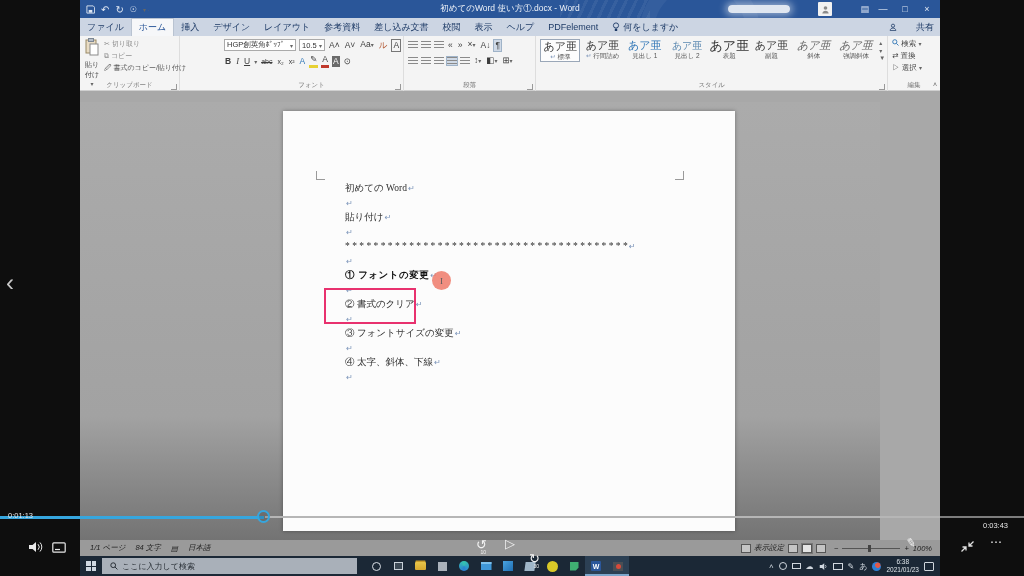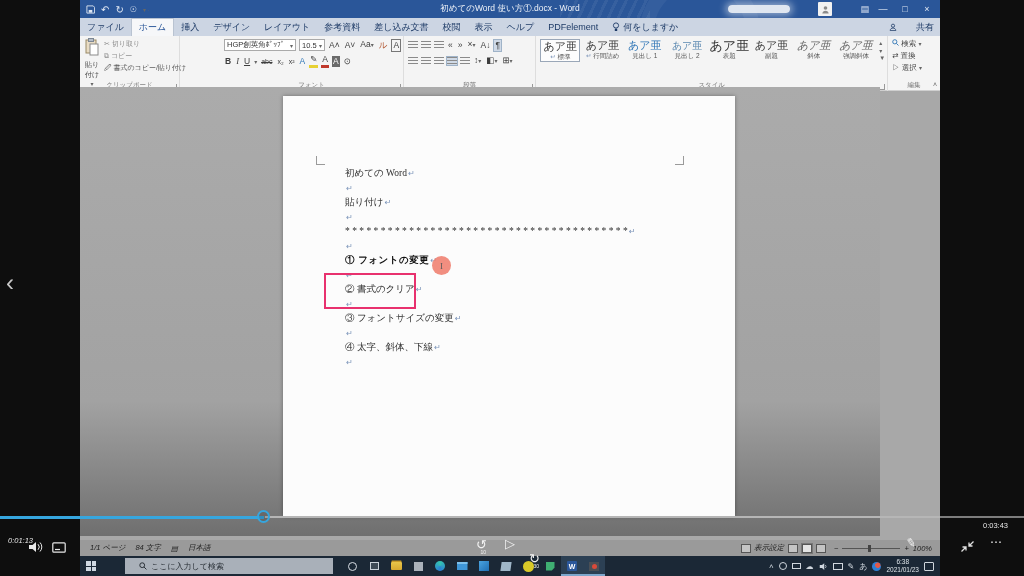--- a/index.html
+++ b/index.html
@@ -39,21 +39,21 @@
   .bars.sel, .iko.sel { background-color:#cfd9e6; outline:1px solid #9fb3c8; }
   .iko { font-size:8.5px; color:#3d3d3d; padding:0 1px; line-height:11px; }
   .combo { border:1px solid #aaa; background:#fff; font-size:7.5px; color:#333; height:12px; display:flex; align-items:center; padding:0 2px; white-space:nowrap; }
   .arrow { font-size:6px; color:#666; }
   .styleitem { width:41px; text-align:center; }
   .sp { font-size:11px; line-height:13px; color:#333; }
   .sn { font-size:6.5px; color:#555; line-height:8px; white-space:nowrap; }
   .styleitem.sel { border:1.5px solid #9aa7b8; background:#fdfdfd; }
 
   
-  .docarea { left:0; top:87px; width:800px; height:449px; background:linear-gradient(#ababab 0%, #a2a2a2 70%, #6f6f6f 100%); }
+  .docarea { left:0; top:102px; width:800px; height:449px; background:linear-gradient(#ababab 0%, #a2a2a2 70%, #6f6f6f 100%); }
   .page { position:absolute; left:203px; top:9px; width:452px; height:420px; background:#fcfcfc; box-shadow:0 0 4px rgba(0,0,0,0.35); }
   .doc-lines { position:absolute; left:62px; top:70px; width:360px; font-family:"Liberation Serif", serif; font-size:9.5px; color:#2e2e2e; }
   .dl { height:14.5px; line-height:14.5px; white-space:nowrap; }
   .dl .mk { color:#7a93b8; font-size:8px; margin-left:1px; }
   .dl.bold .t { font-weight:bold; font-family:"Liberation Sans", sans-serif; letter-spacing:0.5px; color:#111; }
   .crop { width:9px; height:9px; }
   .annot-box { position:absolute; left:41px; top:177px; width:92px; height:36px; border:2.5px solid #e8316e; }
   .annot-circle { position:absolute; left:149px; top:160px; width:19px; height:19px; border-radius:50%; background:rgba(238,122,106,0.85); display:flex; align-items:center; justify-content:center; font-family:"Liberation Serif", serif; font-size:9px; color:#5c5c5c; }
 
   
@@ -62,21 +62,21 @@
   .viewico { width:10px; height:9px; border:1px solid #555; background:#c4c4c4; margin-left:4px; }
   .viewico.sel { background:#e4e4e4; outline:1px solid #777; }
   .zoomline { width:58px; height:1px; background:#555; margin:0 4px; position:relative; }
   .zoomthumb { position:absolute; left:26px; top:-3px; width:3px; height:7px; background:#444; }
 
   
   .taskbar { left:0; top:556px; width:860px; height:20px; background:#1b2836; display:flex; align-items:center; }
   .startbtn { width:22px; height:20px; display:flex; align-items:center; justify-content:center; }
   .winlogo { width:10px; height:10px; display:grid; grid-template-columns:4.5px 4.5px; grid-template-rows:4.5px 4.5px; gap:1px; }
   .winlogo div { background:#cfd8e2; }
-  .tsearch { width:208px; height:16px; background:#a9b0b9; display:flex; align-items:center; gap:4px; padding:0 14px; font-size:8px; color:#262c33;margin-left:23px; }
+  .tsearch { width:255px; height:16px; background:#a9b0b9; display:flex; align-items:center; gap:4px; padding:0 8px; font-size:8px; color:#262c33; }
   .tbico { width:22px; height:20px; display:flex; align-items:center; justify-content:center; position:relative; }
   .tbico.open { background:#2c4054; box-shadow:inset 0 -2px 0 #7da7cc; }
   .tray { margin-left:auto; display:flex; align-items:center; gap:5px; padding-right:6px; color:#cfd6dd; font-size:8px; }
   .clock { text-align:center; font-size:6.5px; line-height:8px; color:#dfe5ea; }
 
   
   .pov { color:#f1f1f1; }
   .track { left:0; top:516px; width:1024px; height:2px; background:#7d7d7d; }
   .track-lite { left:265px; top:516px; width:675px; height:2px; background:#c9c9c9; opacity:0.75; }
   .progress { left:0; top:515.5px; width:264px; height:3px; background:#36a6de; }
@@ -411,21 +411,21 @@
       </div>
     </div>
   </div>
 
   <div class="abs pov back-chv" style="left:6px; top:272px;">‹</div>
 
   <div class="abs track"></div>
   <div class="abs track-lite"></div>
   <div class="abs progress"></div>
   <div class="abs handle"></div>
-  <div class="abs ptime" style="left:8px; top:536px;font-style:italic;">0:01:13</div>
+  <div class="abs ptime" style="left:8px; top:511px;">0:01:13</div>
   <div class="abs ptime" style="right:16px; top:521px;">0:03:43</div>
 
   <svg class="abs" style="left:28px; top:541px;" width="17" height="12" viewBox="0 0 17 12">
       <polygon points="1,4 4.5,4 8,1 8,11 4.5,8 1,8" fill="#e8e8e8"></polygon>
       <path d="M10 3.2a4 4 0 0 1 0 5.6 M12 1.5a6.5 6.5 0 0 1 0 9" stroke="#e8e8e8" fill="none" stroke-width="1"></path>
     </svg>
   <svg class="abs" style="left:52px; top:542px;" width="14" height="11" viewBox="0 0 14 11">
       <rect x="0.8" y="0.8" width="12.4" height="9.4" rx="1" fill="none" stroke="#e8e8e8" stroke-width="1.2"></rect>
       <line x1="3" y1="7.5" x2="8" y2="7.5" stroke="#e8e8e8" stroke-width="1.2"></line>
     </svg>

